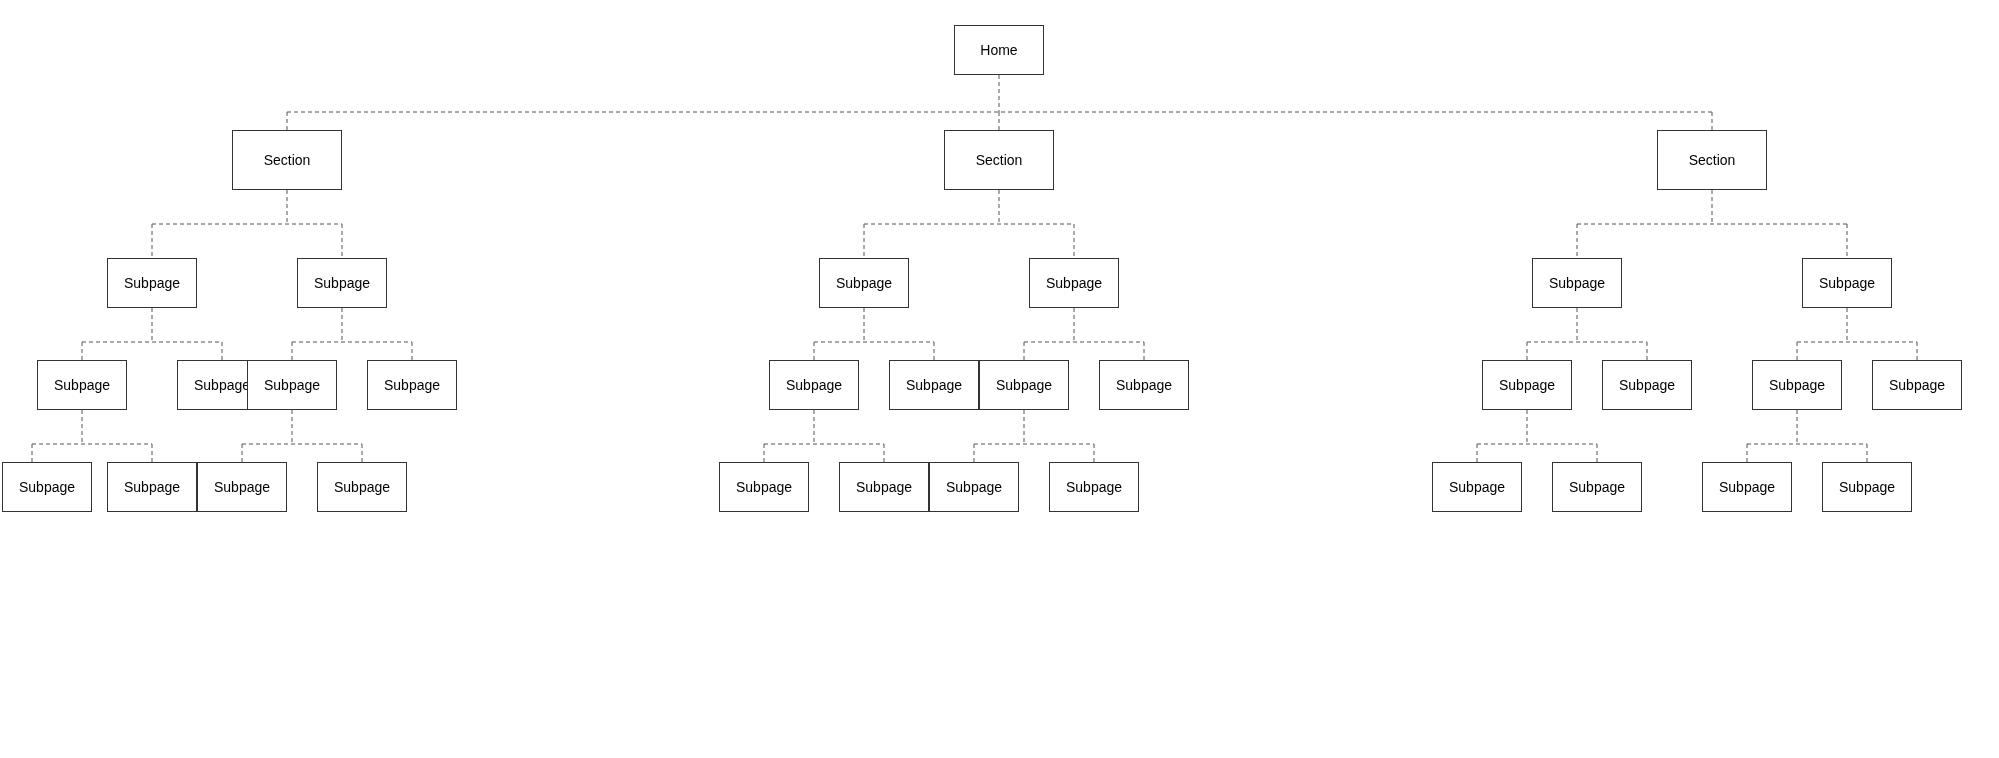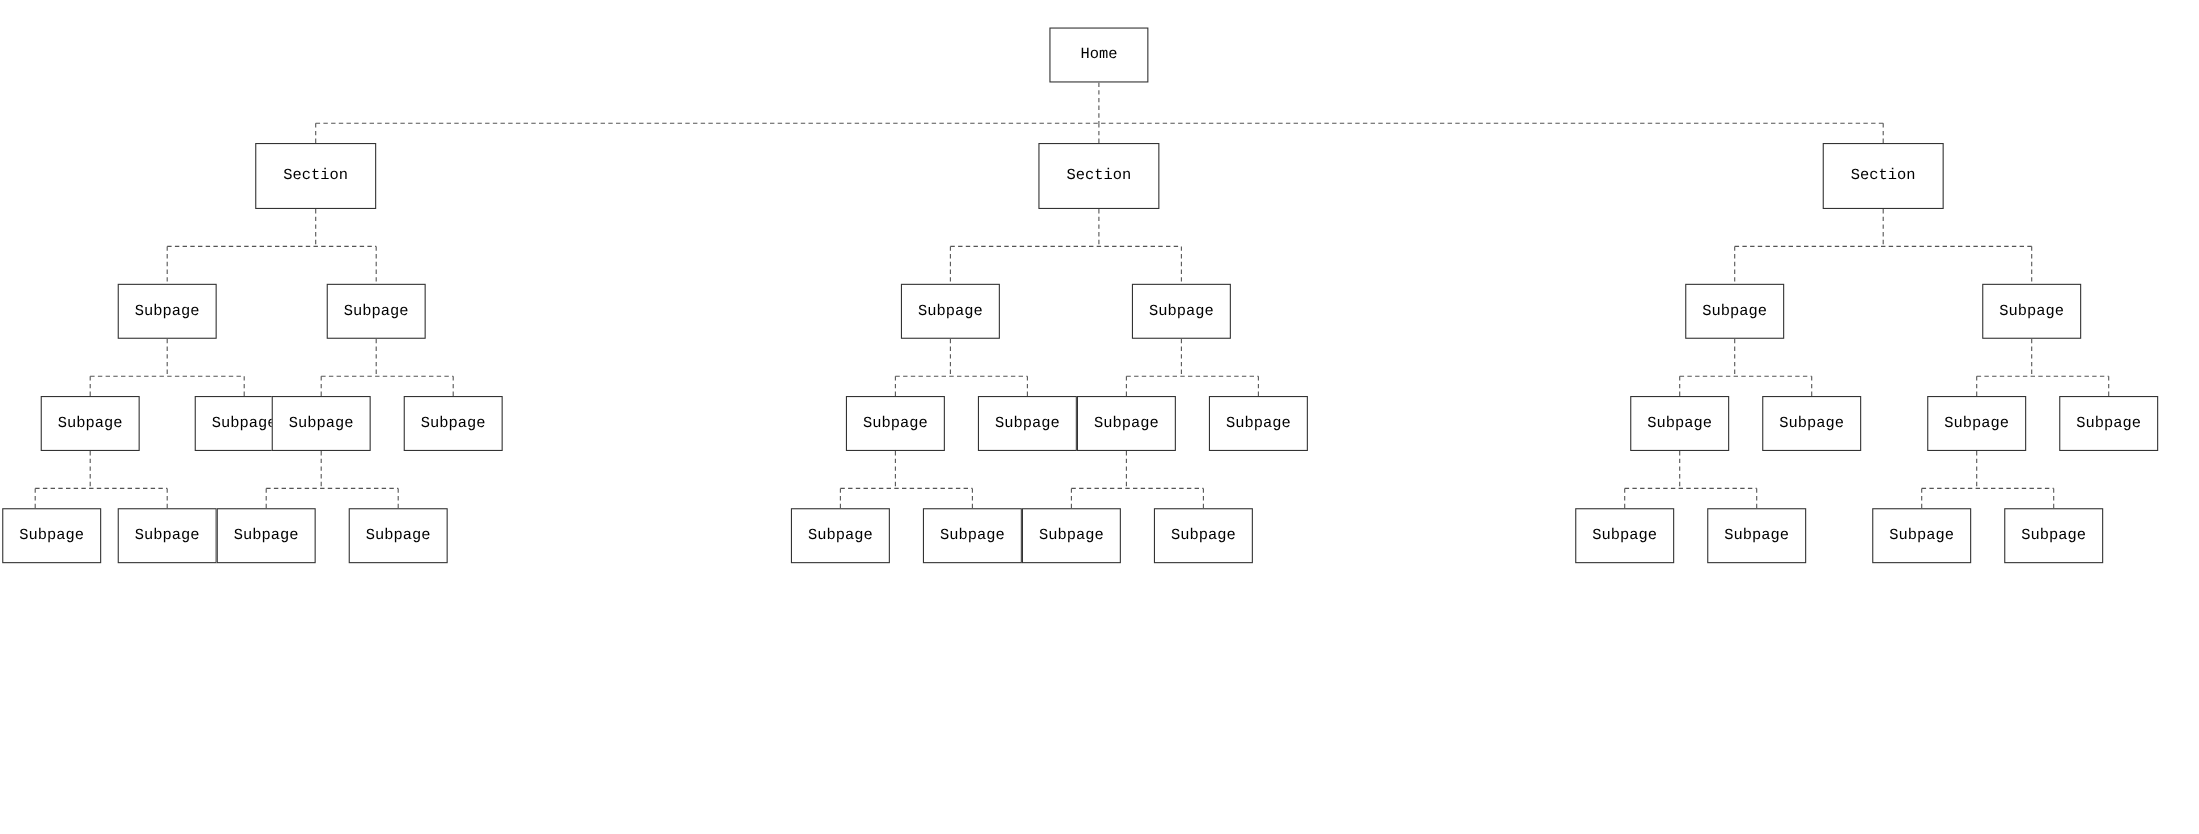--- a/index.html
+++ b/index.html
@@ -8,21 +8,20 @@
       font-family: Arial, sans-serif;
       font-size: 14px;
       width: 1999px;
       height: 758px;
       overflow: hidden;
     }
     .tree-container {
       width: 1999px;
       height: 588px;
       position: relative;
-      font-family: Liberation Mono, monospace;
     }
     svg.tree-svg {
       position: absolute;
       top: 0; left: 0;
       width: 1999px;
       height: 758px;
       pointer-events: none;
     }
     .node {
       position: absolute;

